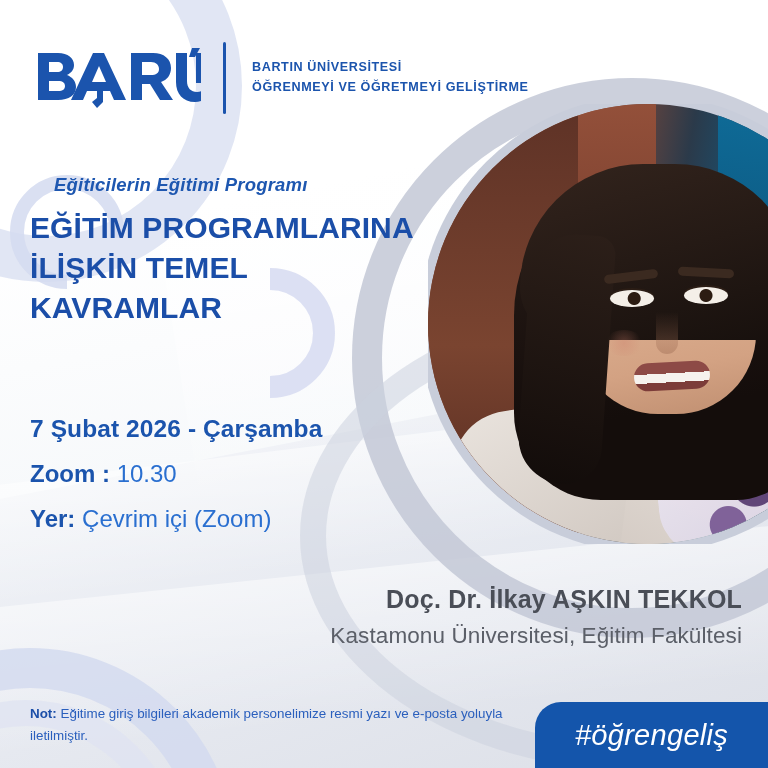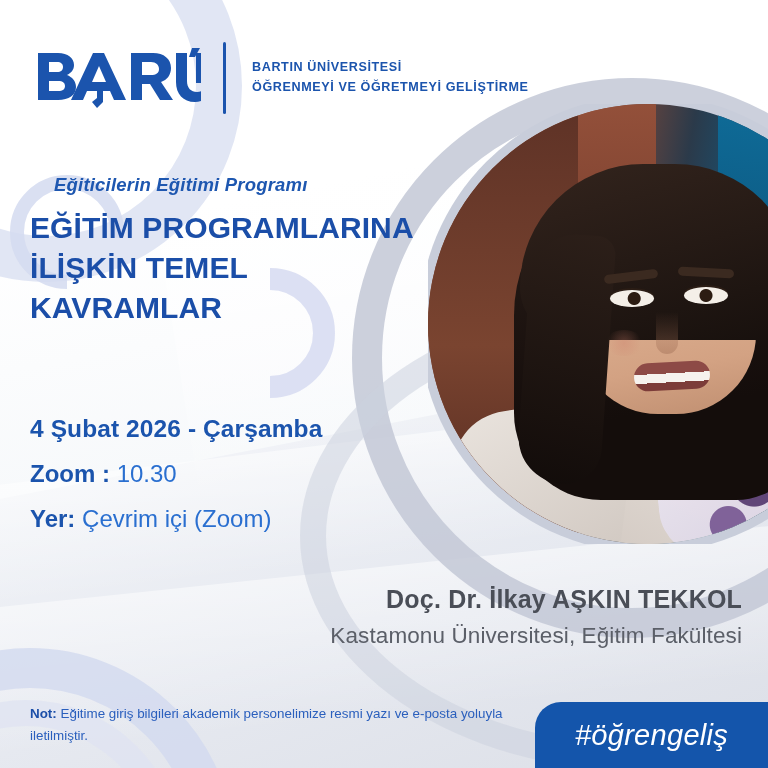--- a/index.html
+++ b/index.html
@@ -201,21 +201,21 @@
 
   <div class="kicker">Eğiticilerin Eğitimi Programı</div>
 
   <div class="title">
     <div>EĞİTİM PROGRAMLARINA</div>
     <div>İLİŞKİN TEMEL</div>
     <div>KAVRAMLAR</div>
   </div>
 
   <div class="meta">
-    <div class="metaDate">4 Şubat 2026 - Çarşamba</div>
+    <div class="metaDate">7 Şubat 2026 - Çarşamba</div>
     <div class="metaRow">
       <b>Zoom :</b>
       <span>10.30</span>
     </div>
     <div class="metaRow">
       <b>Yer:</b>
       <span>Çevrim içi (Zoom)</span>
     </div>
   </div>
 

